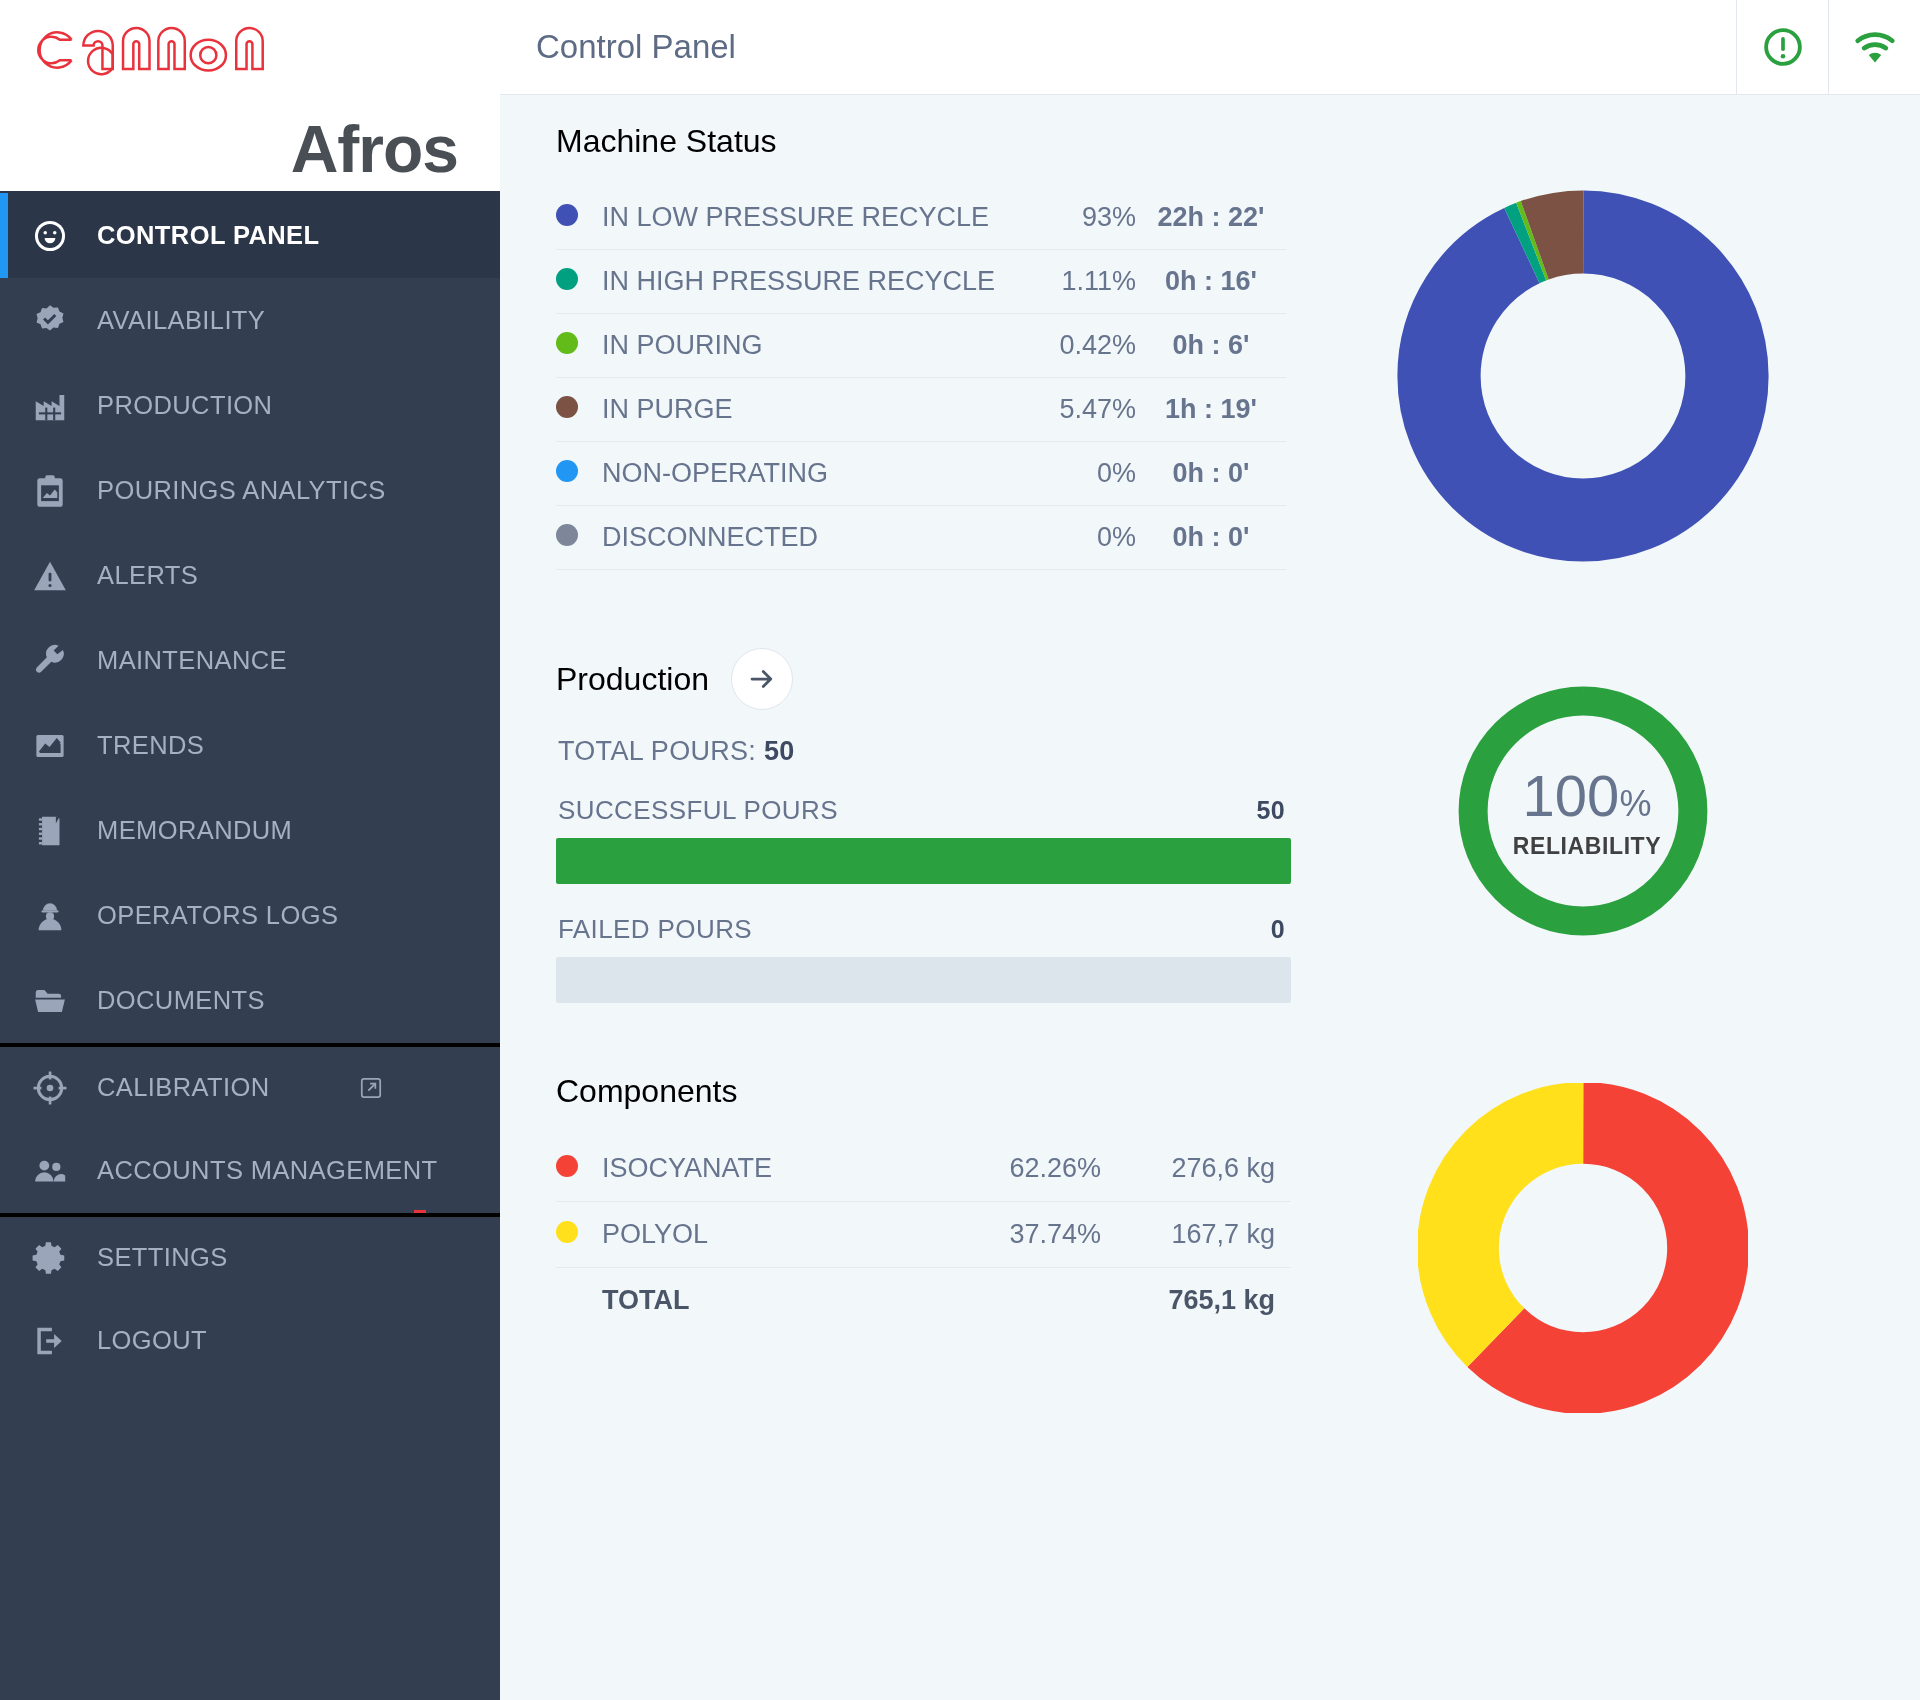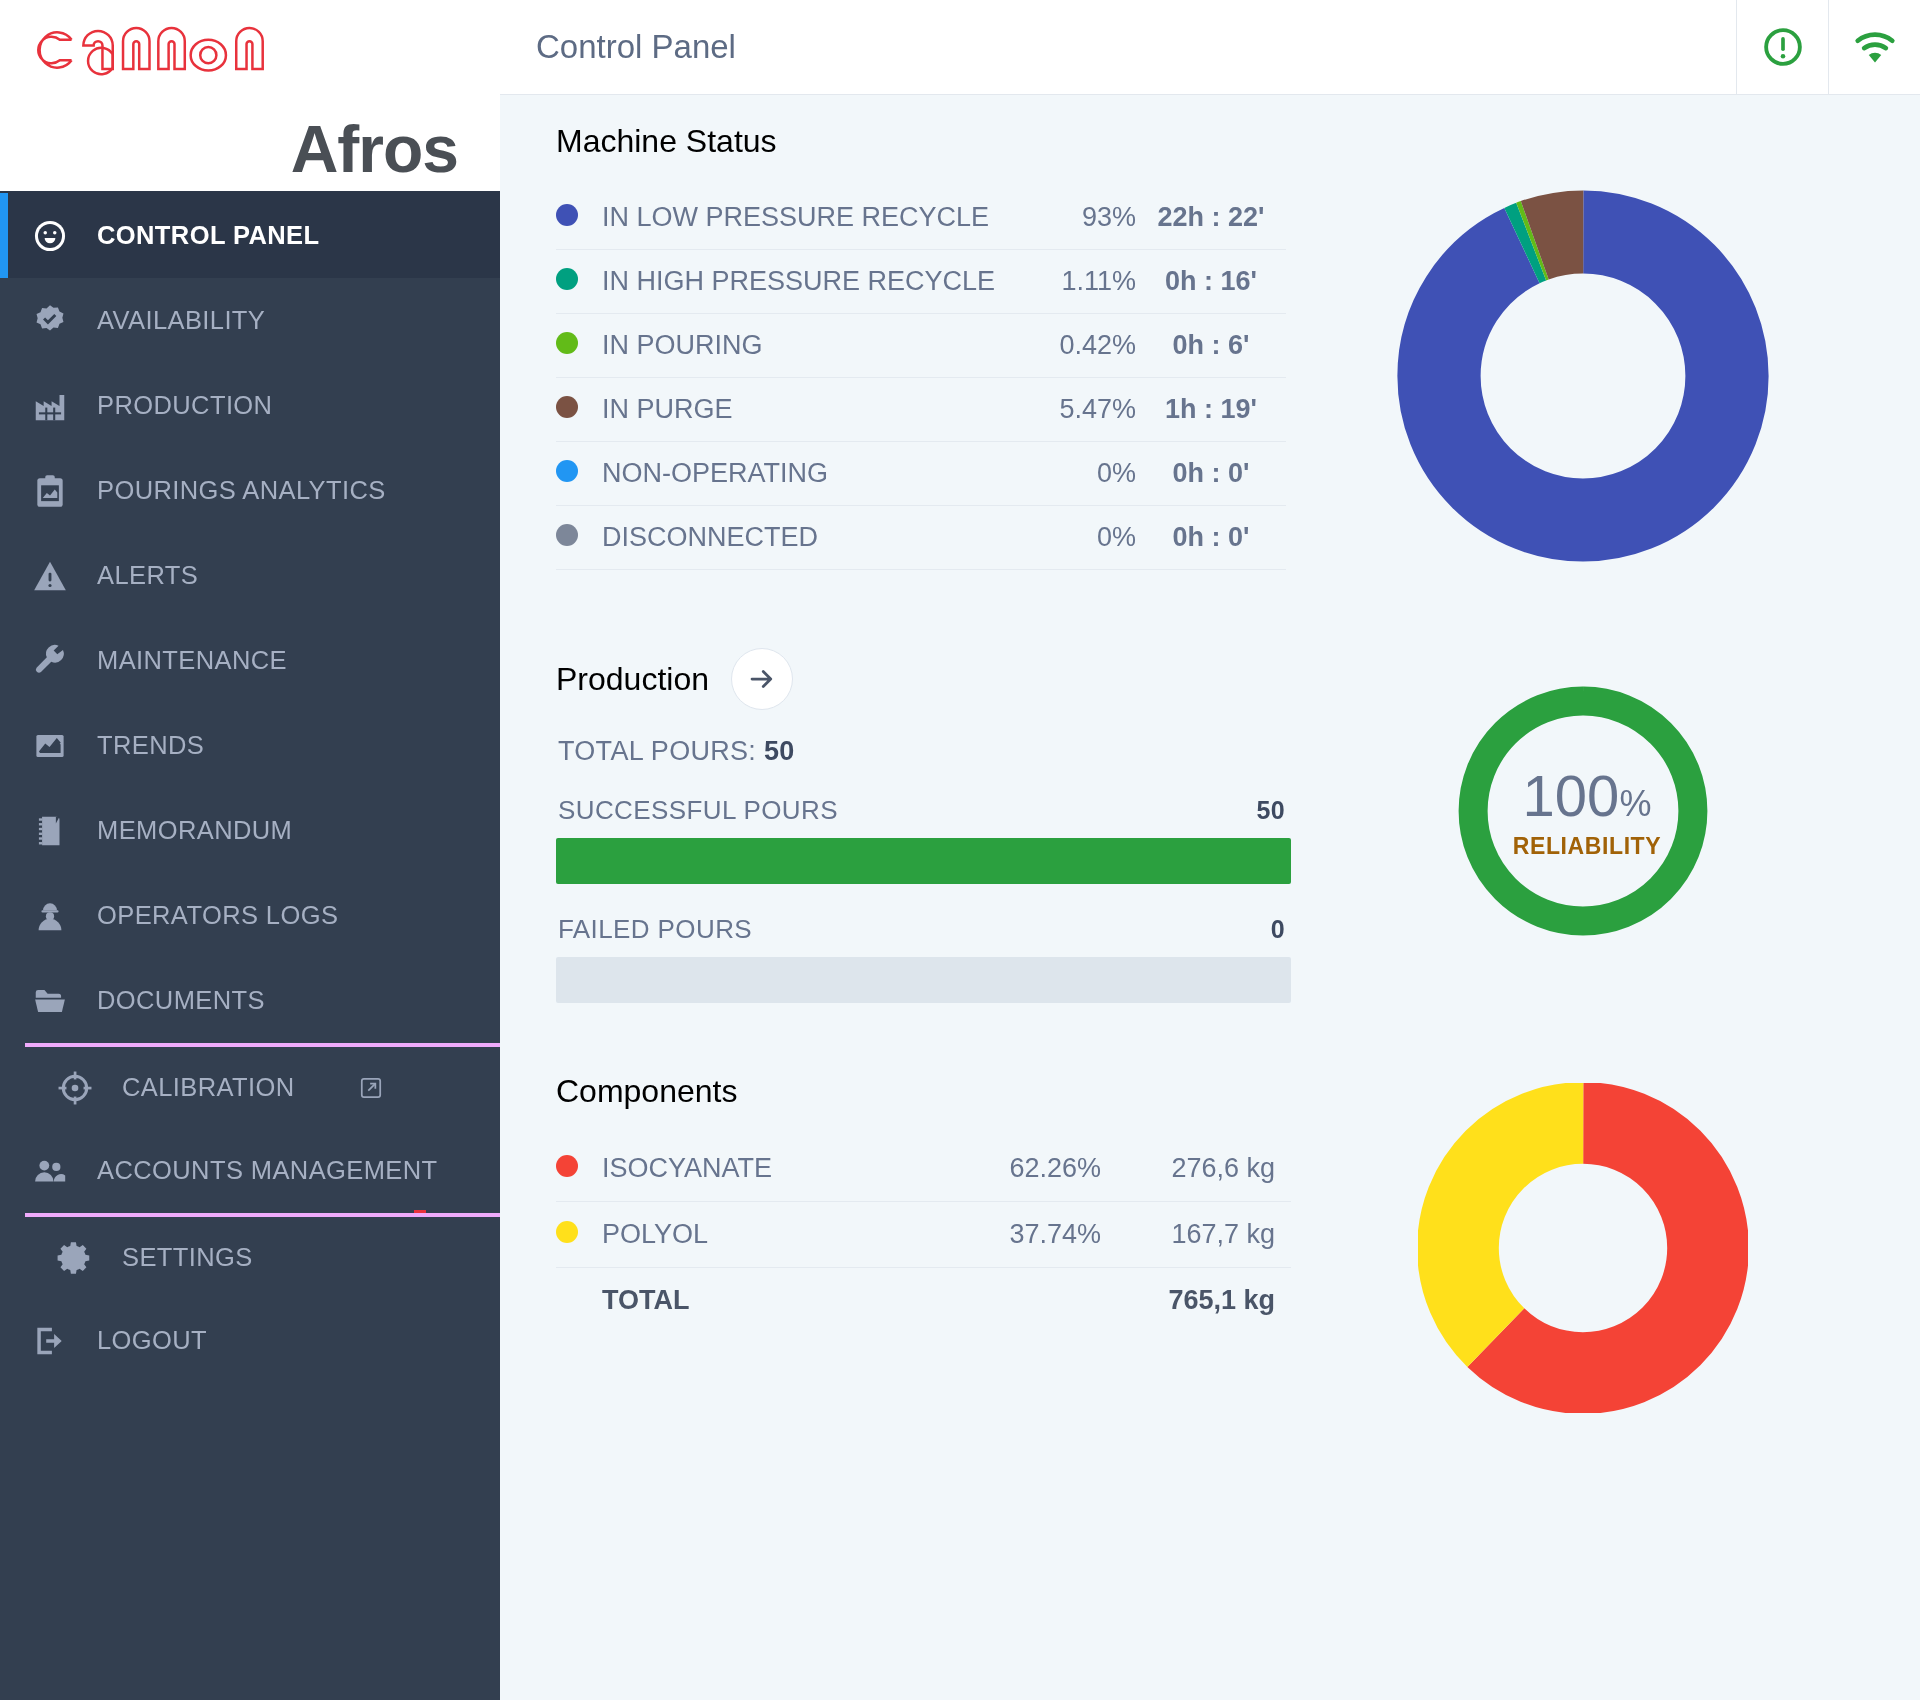--- a/index.html
+++ b/index.html
@@ -46,21 +46,21 @@
   }
   .nav-item .ico svg { width: 38px; height: 38px; fill: #9aa5ba; }
   .nav-item.active {
     background: #2b3648; color: #ffffff; font-weight: bold;
   }
   .nav-item.active .ico svg { fill: #ffffff; }
   .nav-item.active::before {
     content: ""; position: absolute; left: 0; top: 0;
     width: 8px; height: 100%; background: #2196f3;
   }
-  .nav-item.group-top { border-top: 4px solid #f0abfc; margin-left: 25px; }
+  .nav-item.group-top { border-top: 4px solid #000000; }
   .nav-item .ext {
     position: absolute; right: 116px; top: 50%; transform: translateY(-50%);
     width: 26px; height: 26px;
   }
   .nav-item .ext svg { width: 26px; height: 26px; fill: none; stroke: #9aa5ba; stroke-width: 1.6; }
   .redtick {
     position: absolute; left: 414px; bottom: 0px;
     width: 12px; height: 3px; background: #e8323c;
   }
 
@@ -135,21 +135,21 @@
   table.components td.pct { text-align: right; width: 200px; }
   table.components td.kg  { text-align: right; width: 190px; padding-right: 16px; }
   table.components tr.total td { font-weight: bold; color: #4a5568; border-bottom: none; }
 
   .gauge-text {
     position: absolute; left: 8px; right: 0; top: 50%;
     transform: translateY(-50%); text-align: center;
   }
   .gauge-num { font-size: 58px; color: #67748e; line-height: 1; }
   .gauge-num .suffix { font-size: 36px; }
-  .gauge-lbl { font-size: 23px; font-weight: bold; color: #a16207; letter-spacing: .6px; margin-top: 8px; }
+  .gauge-lbl { font-size: 23px; font-weight: bold; color: #404040; letter-spacing: .6px; margin-top: 8px; }
 </style>
 </head>
 <body>
 
 <div id="app">
 
   <aside class="sidebar">
 
     <div class="brand">
       <svg class="brand-cannon" viewBox="0 0 360 68">

